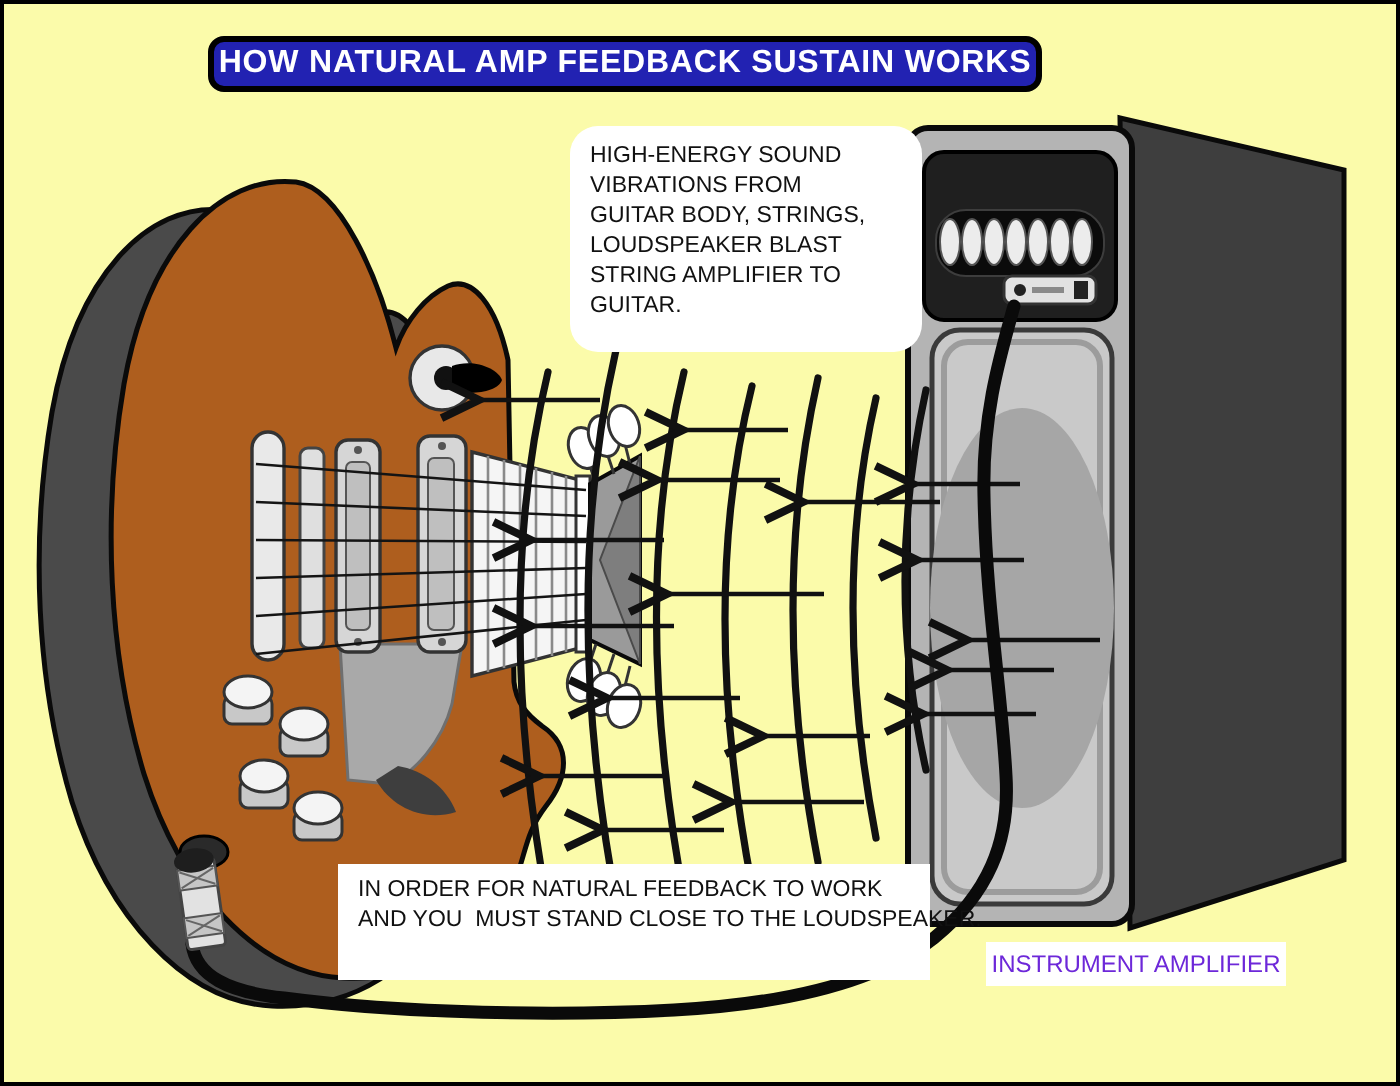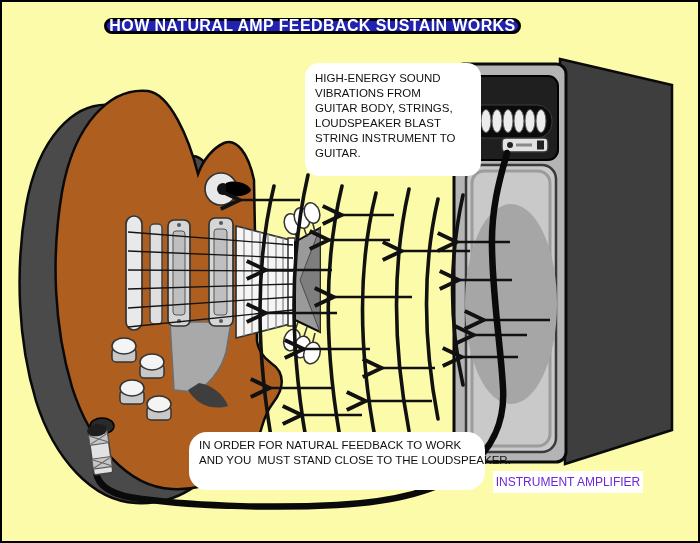--- a/index.html
+++ b/index.html
@@ -1,26 +1,26 @@
 <!DOCTYPE html>
 <html><head>
 <meta charset="utf-8">
 <style>
   html,body{margin:0;padding:0;}
   body{font-family:"Liberation Sans", sans-serif;}
   .frame{position:relative;width:700px;height:543px;box-sizing:border-box;border:2px solid #000;overflow:hidden;}
   svg{position:absolute;left:0;top:0;}
-  .banner{position:absolute;left:102px;top:16px;width:417px;height:16px;box-sizing:border-box;
+  .banner{position:absolute;left:102px;top:16px;width:417px;height:28px;box-sizing:border-box;
           border:3px solid #000;border-radius:8px;display:flex;align-items:center;justify-content:center;}
   .banner span{color:#fff;font-weight:bold;font-size:16px;letter-spacing:.4px;white-space:pre;}
   .note{position:absolute;box-sizing:border-box;border-radius:14px;color:#111;
-        padding:8px 10px;font-size:11.5px;line-height:15px;margin-left:20px;}
+        padding:8px 10px;font-size:11.5px;line-height:15px;}
   .note .line{white-space:pre;}
   .note-top{left:283px;top:61px;width:176px;height:113px;}
-  .note-bottom{left:167px;top:430px;width:296px;height:58px;border-radius:18px;padding:6px 10px;font-size:11.5px;line-height:15px;}
+  .note-bottom{left:167px;top:430px;width:296px;height:58px;border-radius:0;padding:6px 10px;font-size:11.5px;line-height:15px;}
   .amp-label{position:absolute;left:491px;top:469px;width:150px;height:22px;display:flex;
              align-items:center;justify-content:center;font-size:12px;color:#6d28d9;white-space:pre;}
 </style>
 </head>
 <body>
 
 <div class="frame" style="background-color: rgb(251, 251, 170);">
 
 <svg width="700" height="543" viewBox="0 0 700 543">
   <defs>
@@ -198,21 +198,21 @@
 
 <div class="banner" style="background-color: rgb(34, 34, 178);">
   <span>HOW NATURAL AMP FEEDBACK SUSTAIN WORKS</span>
 </div>
 
 <div class="note note-top" style="background-color: rgb(255, 255, 255);">
       <div class="line">HIGH-ENERGY SOUND</div>
       <div class="line">VIBRATIONS FROM</div>
       <div class="line">GUITAR BODY, STRINGS,</div>
       <div class="line">LOUDSPEAKER BLAST</div>
-      <div class="line">STRING INSTRUMENT TO</div>
+      <div class="line">STRING AMPLIFIER TO</div>
       <div class="line">GUITAR.</div>
     </div>
 
 <div class="note note-bottom" style="background-color: rgb(255, 255, 255);">
       <div class="line">IN ORDER FOR NATURAL FEEDBACK TO WORK</div>
       <div class="line">AND YOU  MUST STAND CLOSE TO THE LOUDSPEAKER.</div>
     </div>
 
 <div class="amp-label" style="background-color: rgb(255, 255, 255);">INSTRUMENT AMPLIFIER</div>
 

